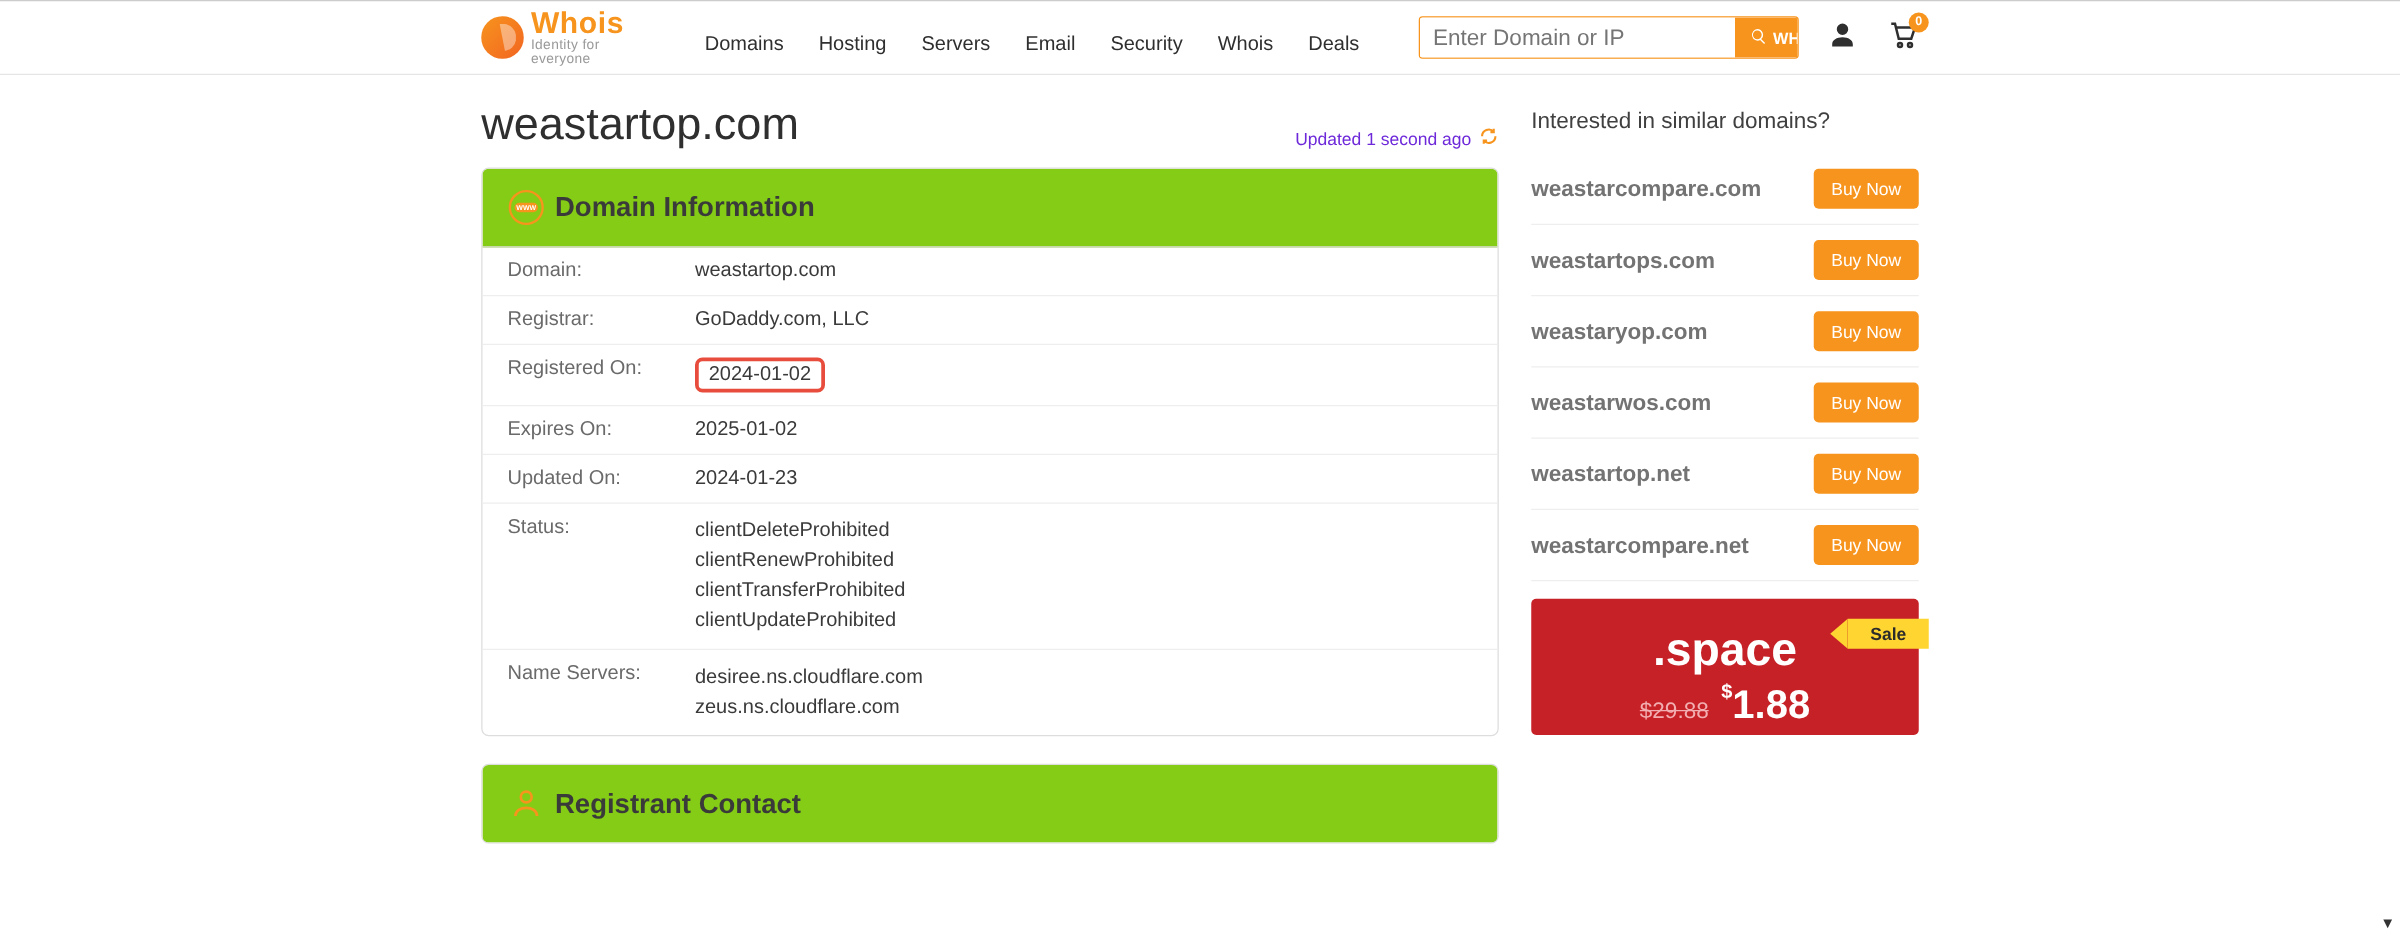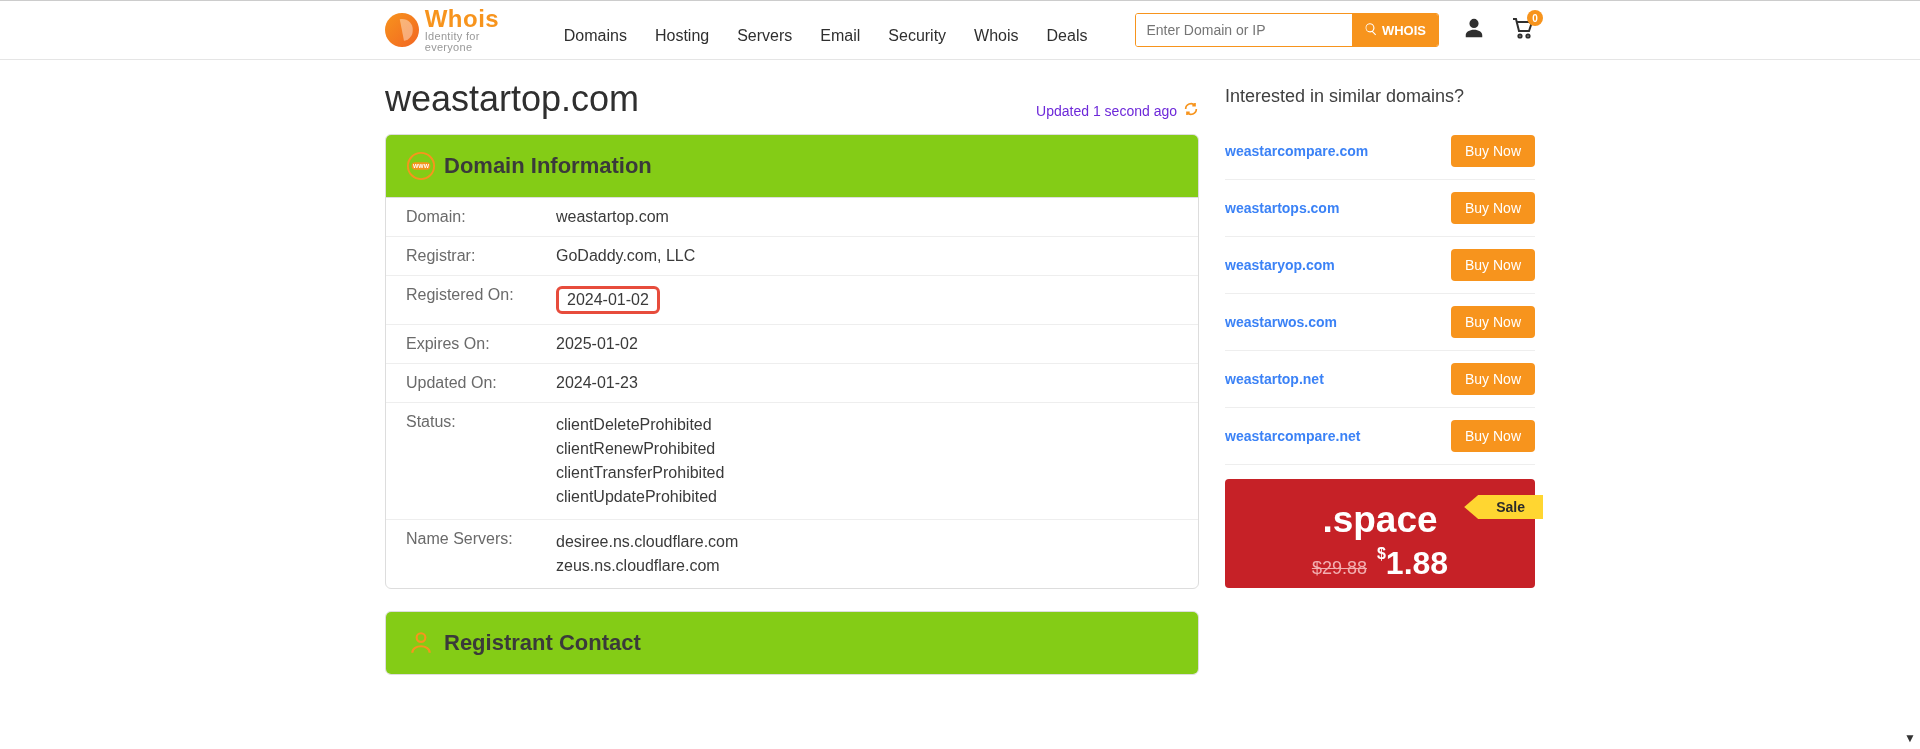--- a/index.html
+++ b/index.html
@@ -15,21 +15,21 @@
   .logo-text-wrap { display:flex; flex-direction:column; line-height:1; }
   .logo-text { font-size:24px; font-weight:700; color:#f7941d; letter-spacing:.5px; }
   .logo-tag { font-size:11px; color:#999; letter-spacing:.3px; }
 
   .nav { display:flex; gap:28px; margin-left:10px;margin-top:11px; }
   .nav a { font-size:16px; color:#2f2f2f; font-weight:500; }
 
   .spacer { flex:1; }
 
   .search-box { display:flex; border:1px solid #f7941d; border-radius:3px; overflow:hidden; height:34px; width:306px; }
-  .search-box input { border:none; outline:none; padding:0 10px; font-size:14px; flex:1; }
+  .search-box input { border:none; outline:none; padding:0 10px; font-size:18px; flex:1; }
   .search-btn { background:#f7941d; color:#fff; border:none; padding:0 12px; font-size:13px; font-weight:600; display:flex; align-items:center; gap:4px; cursor:pointer; }
   .search-btn svg { width:14px; height:14px; fill:#fff; }
 
   .user-icon svg { width:22px; height:22px; fill:#2f2f2f; }
   .cart { position:relative; }
   .cart svg { width:26px; height:24px; fill:none; stroke:#2f2f2f; stroke-width:2; }
   .cart-badge { position:absolute; top:-6px; right:-8px; background:#f7941d; color:#fff; font-size:10px; font-weight:700; width:16px; height:16px; border-radius:50%; display:flex; align-items:center; justify-content:center; }
 
   .page { max-width: 1170px; margin: 0 auto; padding: 18px 10px 0; display:flex; gap:26px; align-items:flex-start; }
   .left { flex:1; min-width:0; }
@@ -49,21 +49,21 @@
   .info-row { display:flex; padding:10px 20px; border-bottom:1px solid #eee; font-size:16px; }
   .info-row:last-child { border-bottom:none; }
   .info-label { width:150px; color:#6a6a6a; }
   .info-value { flex:1; color:#3a3a3a; }
   .multi-line div { line-height:1.5; }
 
   .highlight-box { border:3px solid #e74c3c; border-radius:6px; padding:2px 8px; display:inline-block; }
 
   .similar-title { font-size:18px; color:#404040; margin:8px 0 16px; }
   .similar-row { display:flex; align-items:center; justify-content:space-between; padding:12px 0; border-bottom:1px solid #eee; }
-  .similar-domain { font-size:14px; font-weight:600; color:#3b82f6; }
+  .similar-domain { font-size:18px; font-weight:600; color:#737373; }
   .buy-btn { background:#f7941d; color:#fff; border:none; border-radius:4px; padding:8px 14px; font-size:14px; font-weight:500; cursor:pointer;text-align:center; }
 
   .promo { margin-top:14px; background:#c62127; border-radius:4px; padding:20px 20px 6px; text-align:center; color:#fff; position:relative; overflow:visible; }
   .sale-tag { position:absolute; top:16px; right:-8px; background:#ffd631; color:#2b2b2b; font-size:14px; font-weight:600; padding:4px 18px; }
   .sale-tag::after{ content:""; position:absolute; left:-14px; top:0; bottom:0; width:14px; background:#ffd631; clip-path: polygon(100% 0, 100% 100%, 0 50%); }
   .promo-tld { font-size:37px; font-weight:800; }
   .promo-price { display:flex; align-items:baseline; justify-content:center; gap:10px; margin-top:4px;}
   .old-price { color:#f2aeb0; text-decoration:line-through; font-size:18px; }
   .new-price { font-size:32px; font-weight:800; }
   .new-price sup{ font-size:16px; vertical-align:top; }

